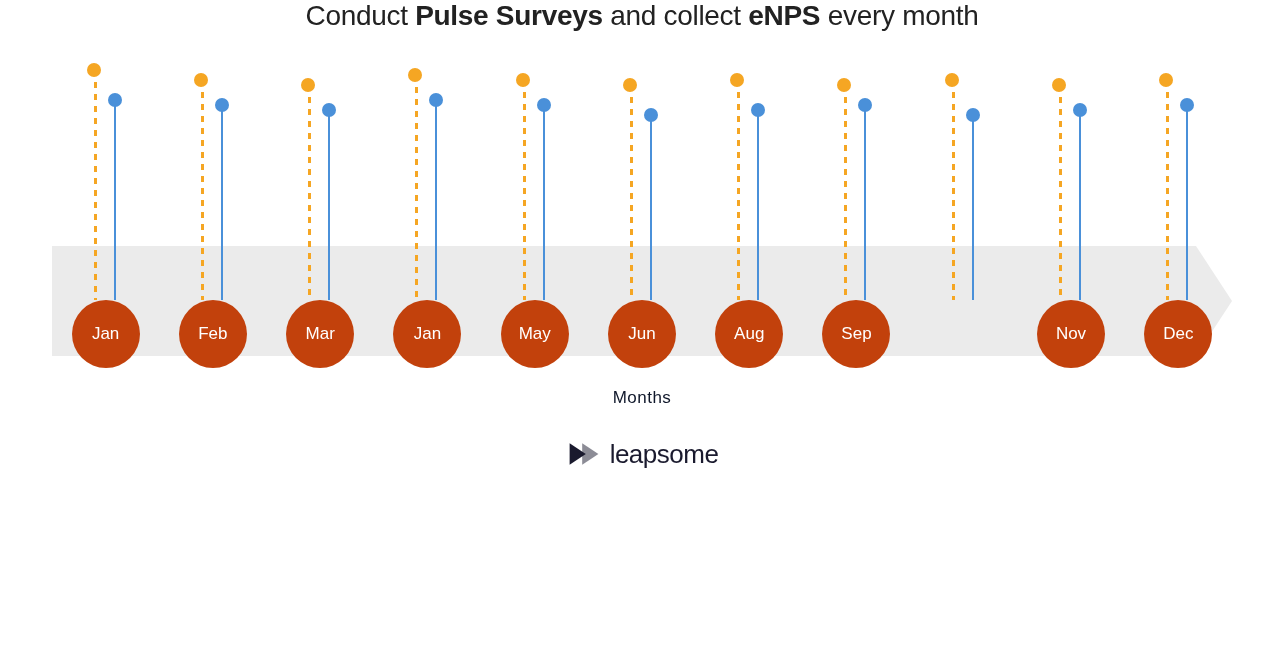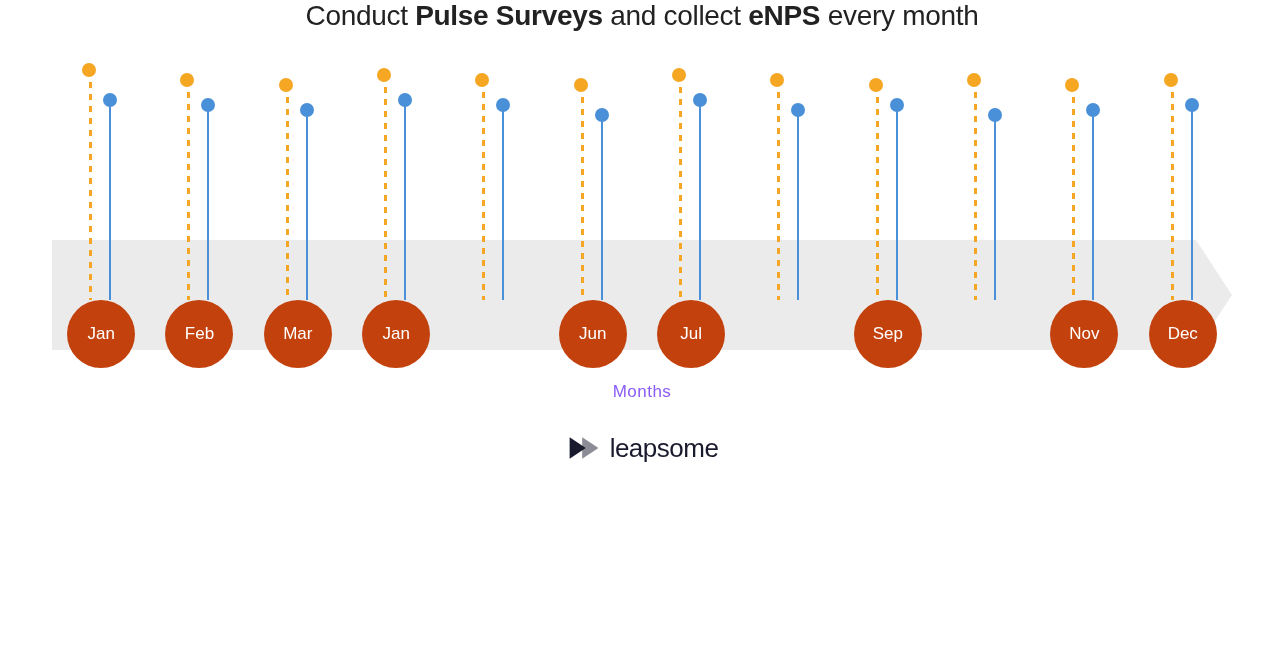--- a/index.html
+++ b/index.html
@@ -115,22 +115,23 @@
       justify-content: center;
       color: white;
       font-size: 17px;
       font-weight: 500;
       left: 50%;
       transform: translateX(-50%);
       z-index: 2;
     }
 
     .months-label {
+      margin-top: 6px;
       font-size: 17px;
-      color: #8b5cf6;
+      color: #0f172a;
       letter-spacing: 0.5px;
     }
 
     
     .logo-area {
       margin-top: 28px;
       display: flex;
       align-items: center;
       gap: 8px;
     }
@@ -185,40 +186,35 @@
         <div class="solid-line" style="height: 200px; top: 38px;"></div>
         <div class="orange-dot" style="top: 6px;"></div>
         <div class="blue-dot-top" style="top: 31px;"></div>
         <div class="month-circle">Jan</div>
       </div>
       <div class="month-col">
         <div class="dotted-line" style="height: 220px; top: 18px;"></div>
         <div class="solid-line" style="height: 195px; top: 43px;"></div>
         <div class="orange-dot" style="top: 11px;"></div>
         <div class="blue-dot-top" style="top: 36px;"></div>
+        <div class="month-circle">May</div>
       </div>
       <div class="month-col">
         <div class="dotted-line" style="height: 215px; top: 23px;"></div>
         <div class="solid-line" style="height: 185px; top: 53px;"></div>
         <div class="orange-dot" style="top: 16px;"></div>
         <div class="blue-dot-top" style="top: 46px;"></div>
         <div class="month-circle">Jun</div>
       </div>
       <div class="month-col">
-        <div class="dotted-line" style="height: 225px; top: 13px;"></div>
-        <div class="solid-line" style="height: 200px; top: 38px;"></div>
-        <div class="orange-dot" style="top: 6px;"></div>
-        <div class="blue-dot-top" style="top: 31px;"></div>
-        <div class="month-circle">Jul</div>
-      </div>
-      <div class="month-col">
         <div class="dotted-line" style="height: 220px; top: 18px;"></div>
         <div class="solid-line" style="height: 190px; top: 48px;"></div>
         <div class="orange-dot" style="top: 11px;"></div>
         <div class="blue-dot-top" style="top: 41px;"></div>
+        <div class="month-circle">Aug</div>
       </div>
       <div class="month-col">
         <div class="dotted-line" style="height: 215px; top: 23px;"></div>
         <div class="solid-line" style="height: 195px; top: 43px;"></div>
         <div class="orange-dot" style="top: 16px;"></div>
         <div class="blue-dot-top" style="top: 36px;"></div>
         <div class="month-circle">Sep</div>
       </div>
       <div class="month-col">
         <div class="dotted-line" style="height: 220px; top: 18px;"></div>

